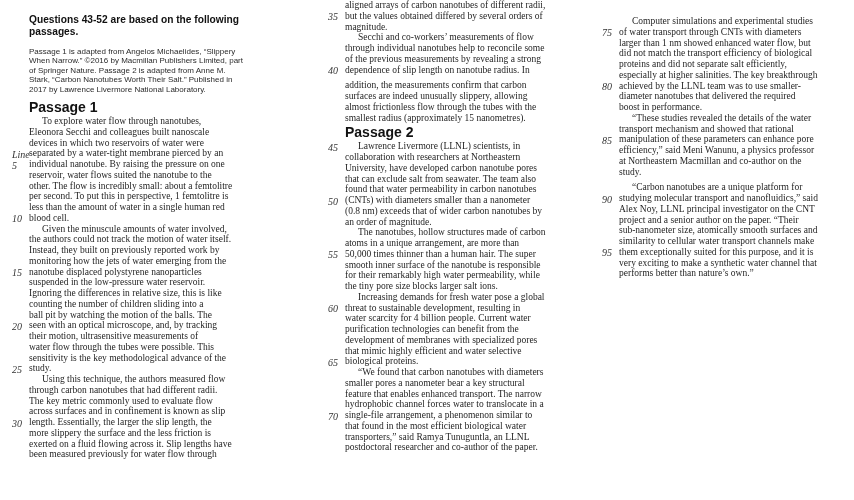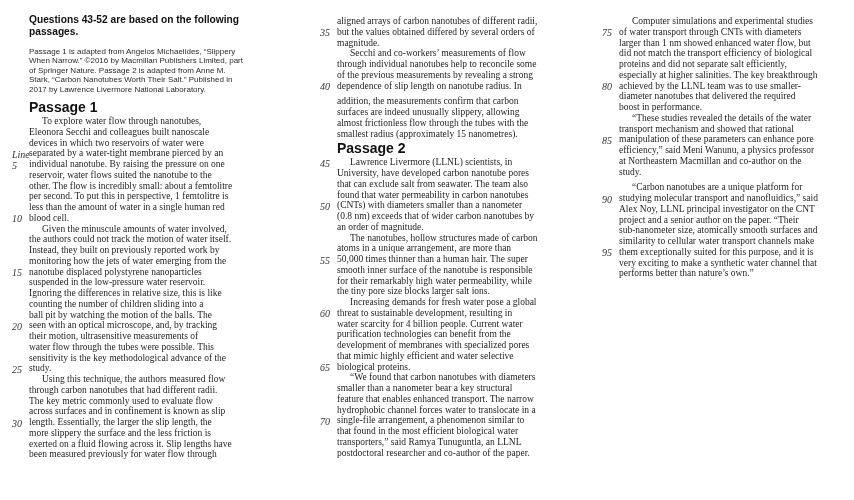--- a/index.html
+++ b/index.html
@@ -7,21 +7,21 @@
     width: 854px; height: 500px;
     background: #ffffff;
     position: relative;
     overflow: hidden;
     font-family: "Liberation Serif", serif;
     color: #1e1e1e;
     -webkit-font-smoothing: antialiased;
   }
   .col { position: absolute; top: 0; }
   #col1 { left: 12px;  width: 256px; padding-top: 14px; }
-  #col2 { left: 320px; width: 256px; padding-top: 16px; }
+  #col2 { left: 328px; width: 256px; }
   #col3 { left: 602px; width: 256px; padding-top: 16px; }
 
   .qtitle {
     font-family: "Liberation Sans", sans-serif;
     font-weight: bold;
     font-size: 10.2px;
     line-height: 12px;
     margin: 0 0 9px 17px;
     width: 222px;
     color: #111;
@@ -115,41 +115,42 @@
       <div class="pline indent"><span class="ltext">Secchi and co-workers’ measurements of flow</span></div>
       <div class="pline"><span class="ltext">through individual nanotubes help to reconcile some</span></div>
       <div class="pline"><span class="ltext">of the previous measurements by revealing a strong</span></div>
       <div class="pline"><span class="lnum">40</span><span class="ltext">dependence of slip length on nanotube radius. In</span></div>
       <div class="pline gap"><span class="ltext">addition, the measurements confirm that carbon</span></div>
       <div class="pline"><span class="ltext">surfaces are indeed unusually slippery, allowing</span></div>
       <div class="pline"><span class="ltext">almost frictionless flow through the tubes with the</span></div>
       <div class="pline"><span class="ltext">smallest radius (approximately 15 nanometres).</span></div>
       <div class="pheading">Passage 2</div>
       <div class="pline indent"><span class="lnum">45</span><span class="ltext">Lawrence Livermore (LLNL) scientists, in</span></div>
+      <div class="pline"><span class="ltext">collaboration with researchers at Northeastern</span></div>
       <div class="pline"><span class="ltext">University, have developed carbon nanotube pores</span></div>
       <div class="pline"><span class="ltext">that can exclude salt from seawater. The team also</span></div>
       <div class="pline"><span class="ltext">found that water permeability in carbon nanotubes</span></div>
       <div class="pline"><span class="lnum">50</span><span class="ltext">(CNTs) with diameters smaller than a nanometer</span></div>
       <div class="pline"><span class="ltext">(0.8 nm) exceeds that of wider carbon nanotubes by</span></div>
       <div class="pline"><span class="ltext">an order of magnitude.</span></div>
       <div class="pline indent"><span class="ltext">The nanotubes, hollow structures made of carbon</span></div>
       <div class="pline"><span class="ltext">atoms in a unique arrangement, are more than</span></div>
       <div class="pline"><span class="lnum">55</span><span class="ltext">50,000 times thinner than a human hair. The super</span></div>
       <div class="pline"><span class="ltext">smooth inner surface of the nanotube is responsible</span></div>
       <div class="pline"><span class="ltext">for their remarkably high water permeability, while</span></div>
       <div class="pline"><span class="ltext">the tiny pore size blocks larger salt ions.</span></div>
       <div class="pline indent"><span class="ltext">Increasing demands for fresh water pose a global</span></div>
       <div class="pline"><span class="lnum">60</span><span class="ltext">threat to sustainable development, resulting in</span></div>
       <div class="pline"><span class="ltext">water scarcity for 4 billion people. Current water</span></div>
       <div class="pline"><span class="ltext">purification technologies can benefit from the</span></div>
       <div class="pline"><span class="ltext">development of membranes with specialized pores</span></div>
       <div class="pline"><span class="ltext">that mimic highly efficient and water selective</span></div>
       <div class="pline"><span class="lnum">65</span><span class="ltext">biological proteins.</span></div>
       <div class="pline indent"><span class="ltext">“We found that carbon nanotubes with diameters</span></div>
-      <div class="pline"><span class="ltext">smaller than a nanometer bear a key structural</span></div>
+      <div class="pline"><span class="ltext">smaller pores a nanometer bear a key structural</span></div>
       <div class="pline"><span class="ltext">feature that enables enhanced transport. The narrow</span></div>
       <div class="pline"><span class="ltext">hydrophobic channel forces water to translocate in a</span></div>
       <div class="pline"><span class="lnum">70</span><span class="ltext">single-file arrangement, a phenomenon similar to</span></div>
       <div class="pline"><span class="ltext">that found in the most efficient biological water</span></div>
       <div class="pline"><span class="ltext">transporters,” said Ramya Tunuguntla, an LLNL</span></div>
       <div class="pline"><span class="ltext">postdoctoral researcher and co-author of the paper.</span></div>
     </div>
 </section>
 
 <section class="col" id="col3">

